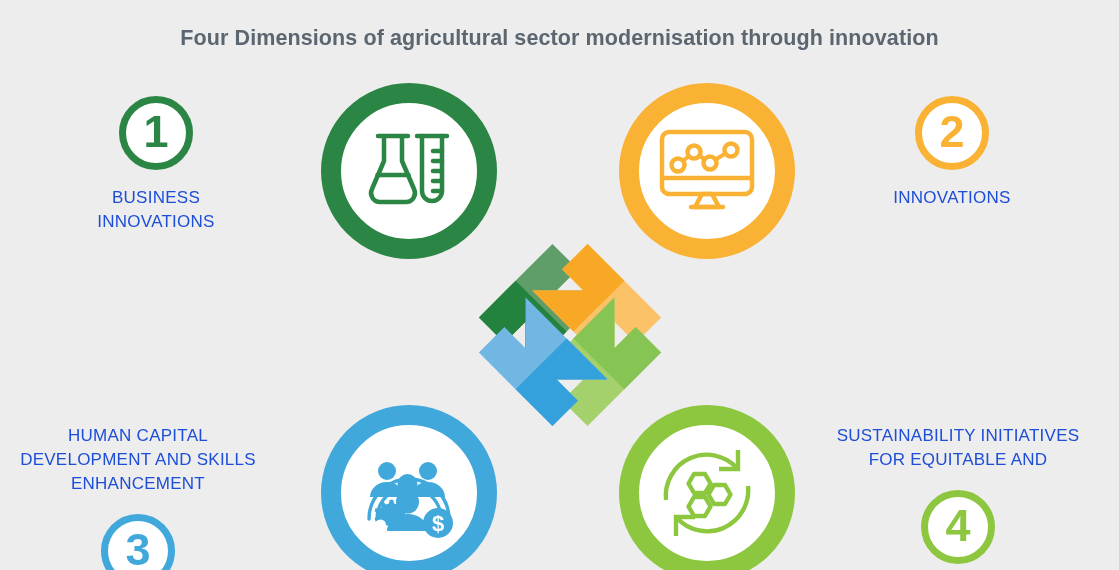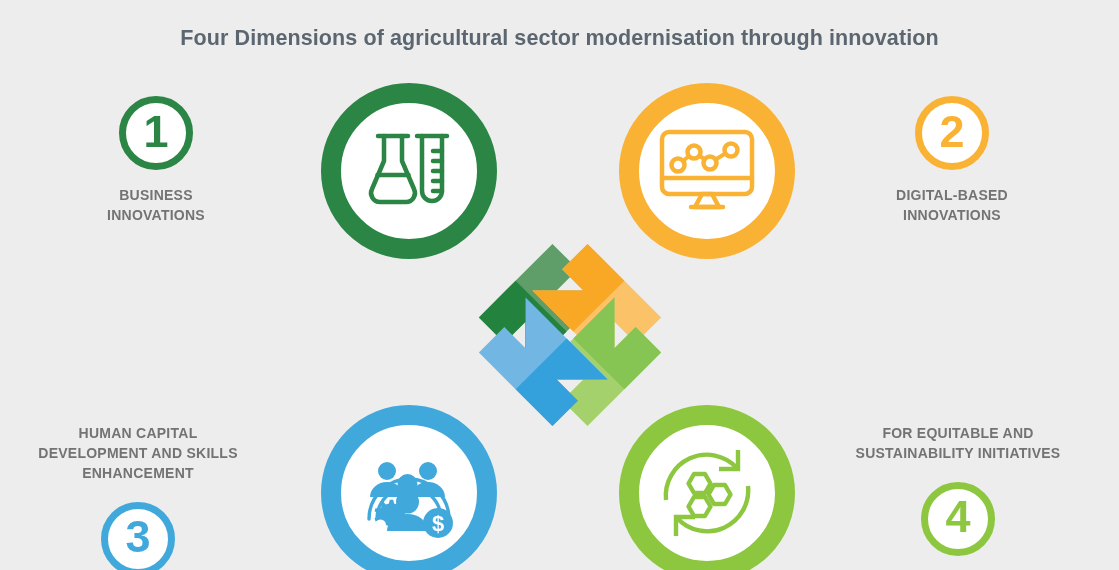--- a/index.html
+++ b/index.html
@@ -70,23 +70,23 @@
   .badge-1 { border-color: #2b8544; }
   .badge-1 span { color: #2b8544; }
   .badge-2 { border-color: #f9b233; }
   .badge-2 span { color: #f9b233; }
   .badge-3 { border-color: #41a8dc; }
   .badge-3 span { color: #41a8dc; }
   .badge-4 { border-color: #8dc63f; }
   .badge-4 span { color: #8dc63f; }
 
   .corner-label {
-    font-size: 14px;
-    font-weight: bold;
-    color: #737373;
+    font-size: 17px;
+    font-weight: normal;
+    color: #1d4ed8;
     line-height: 1.42;
     letter-spacing: 0.25px;
     text-transform: uppercase;
   }
   .corner-tl .corner-label,
   .corner-tr .corner-label { margin-top: 16px; }
   .corner-bl .badge,
   .corner-br .badge { margin-top: 18px; }
 
   
@@ -142,40 +142,39 @@
       <div>BUSINESS</div>
       <div>INNOVATIONS</div>
     </div>
   </div>
 
   <div class="corner corner-tr">
     <div class="badge badge-2">
       <span>2</span>
     </div>
     <div class="corner-label">
-      <div>DIGITAL-BASED</div>
       <div>INNOVATIONS</div>
     </div>
   </div>
 
   <div class="corner corner-bl">
     <div class="corner-label">
       <div>HUMAN CAPITAL</div>
       <div>DEVELOPMENT AND SKILLS</div>
       <div>ENHANCEMENT</div>
     </div>
     <div class="badge badge-3">
       <span>3</span>
     </div>
   </div>
 
   <div class="corner corner-br">
     <div class="corner-label">
+      <div>SUSTAINABILITY INITIATIVES</div>
       <div>FOR EQUITABLE AND</div>
-      <div>SUSTAINABILITY INITIATIVES</div>
     </div>
     <div class="badge badge-4">
       <span>4</span>
     </div>
   </div>
 
   <div class="cluster">
 
     <div class="arrows">
       <svg width="250" height="220" viewBox="0 0 250 220" xmlns="http://www.w3.org/2000/svg">

